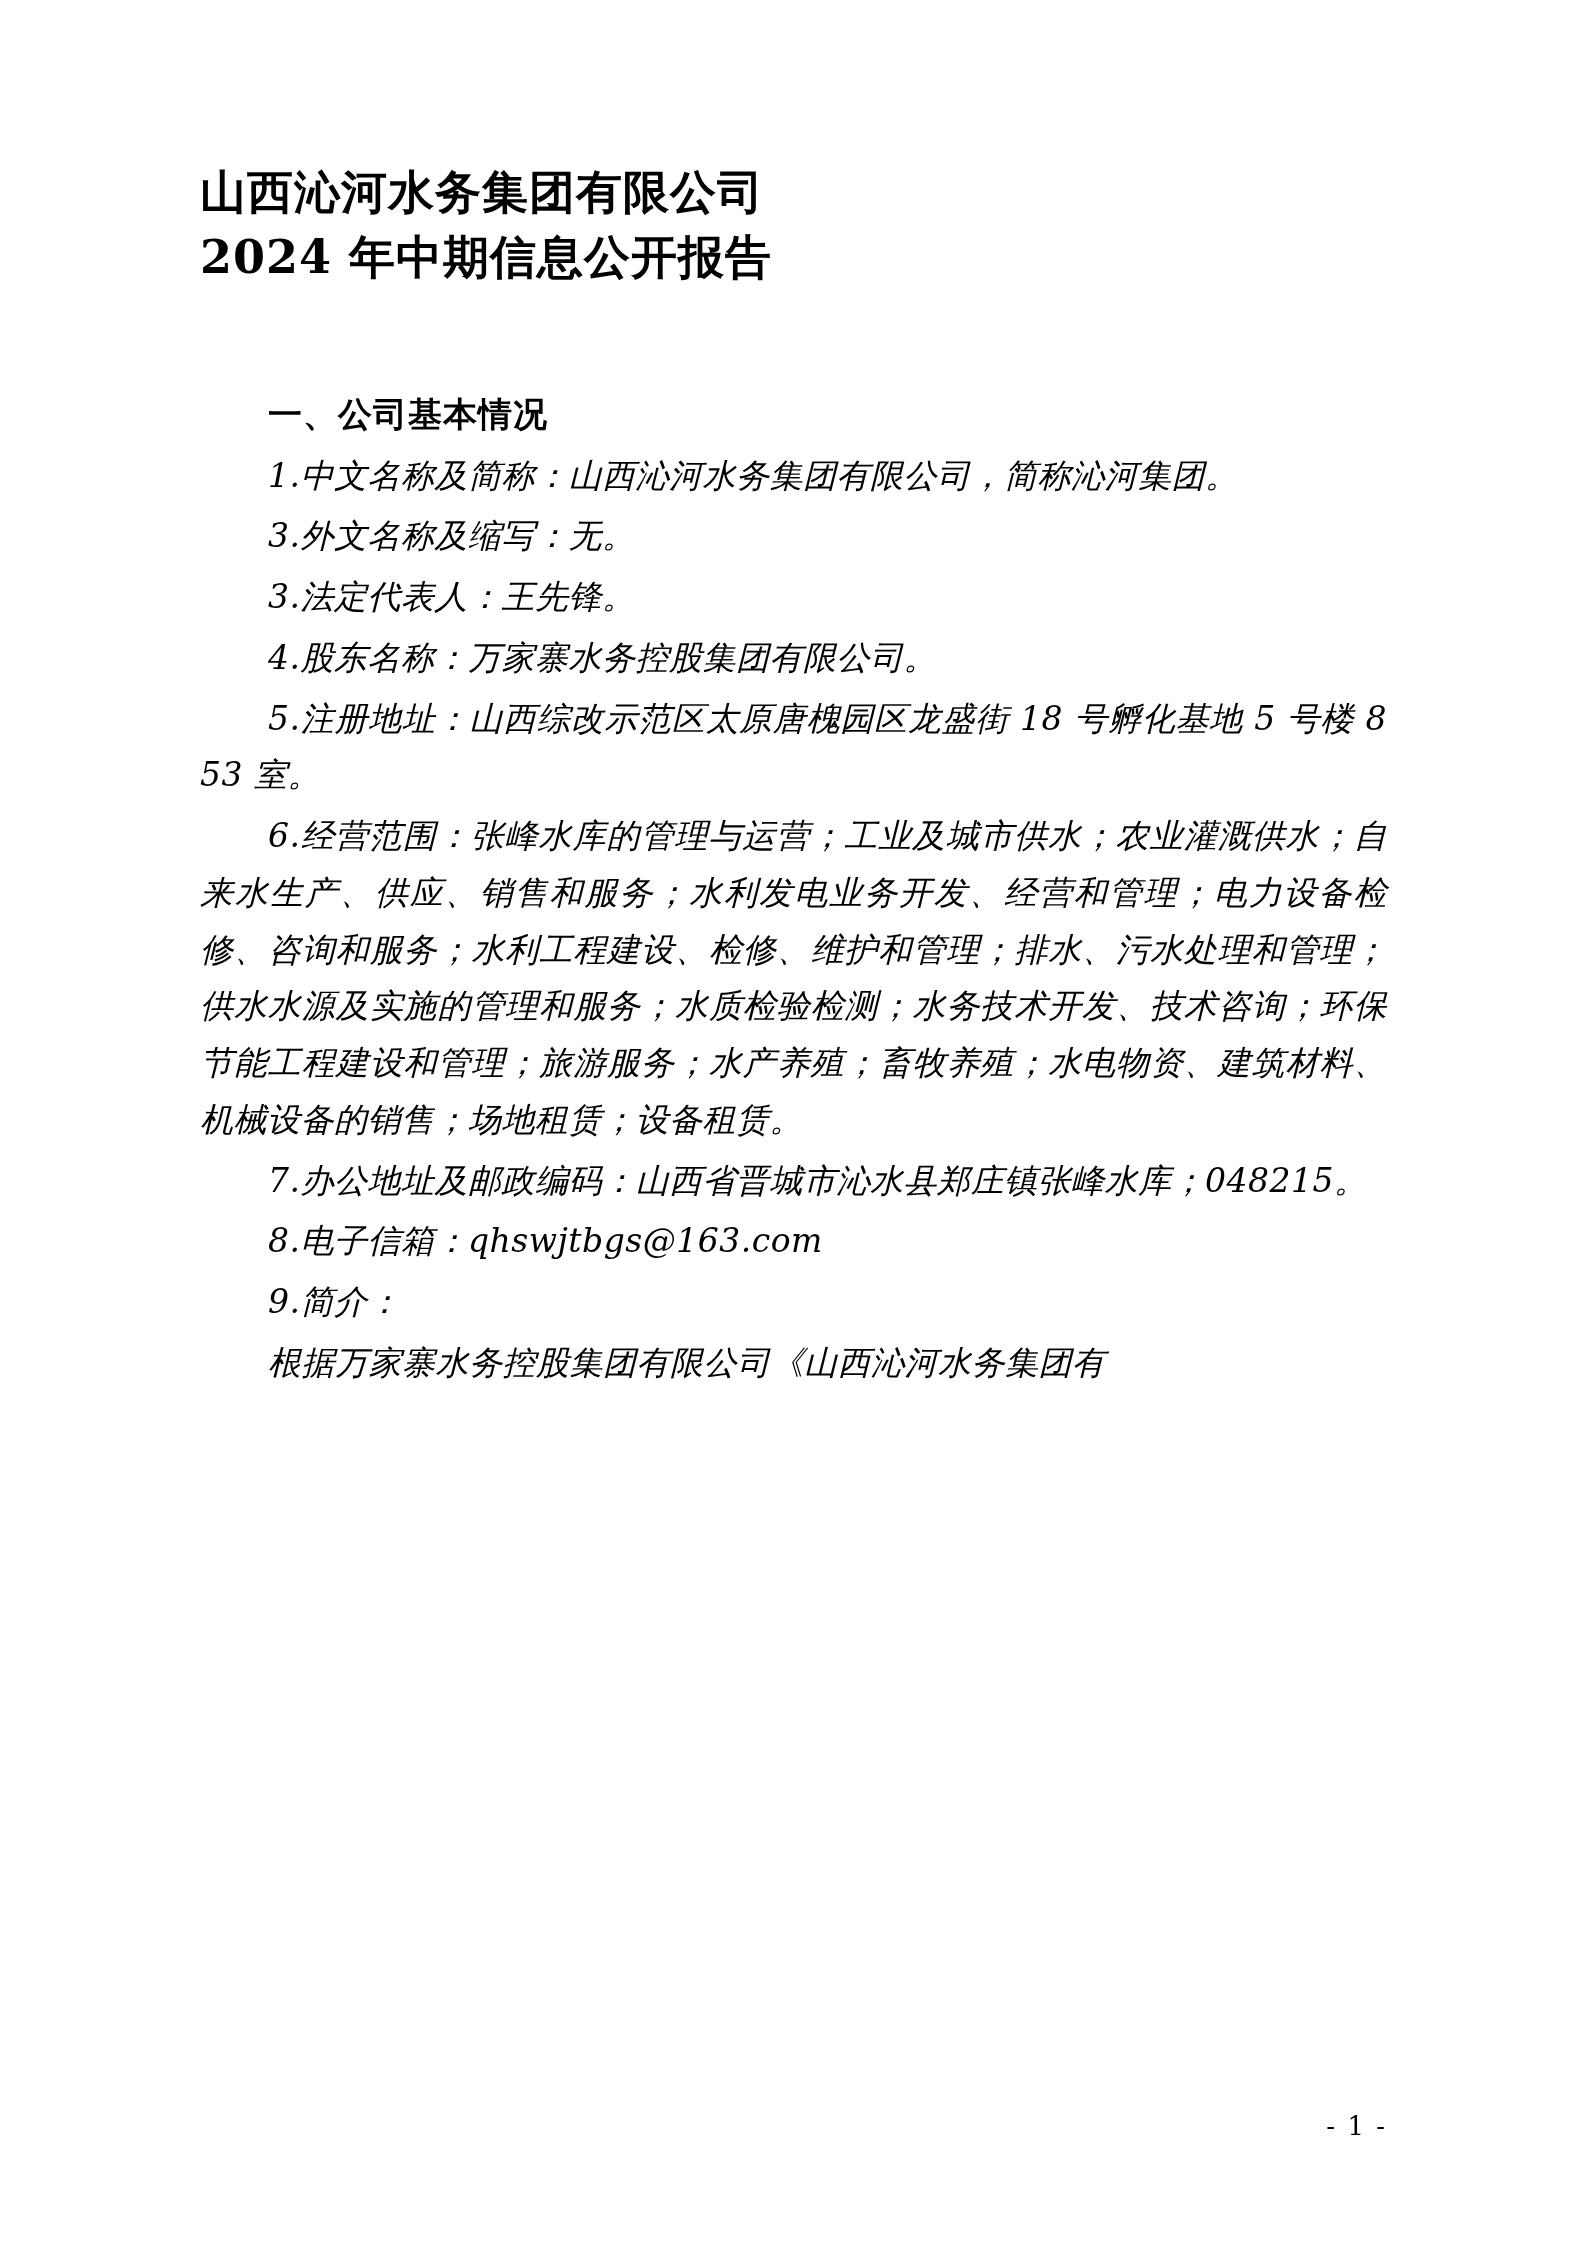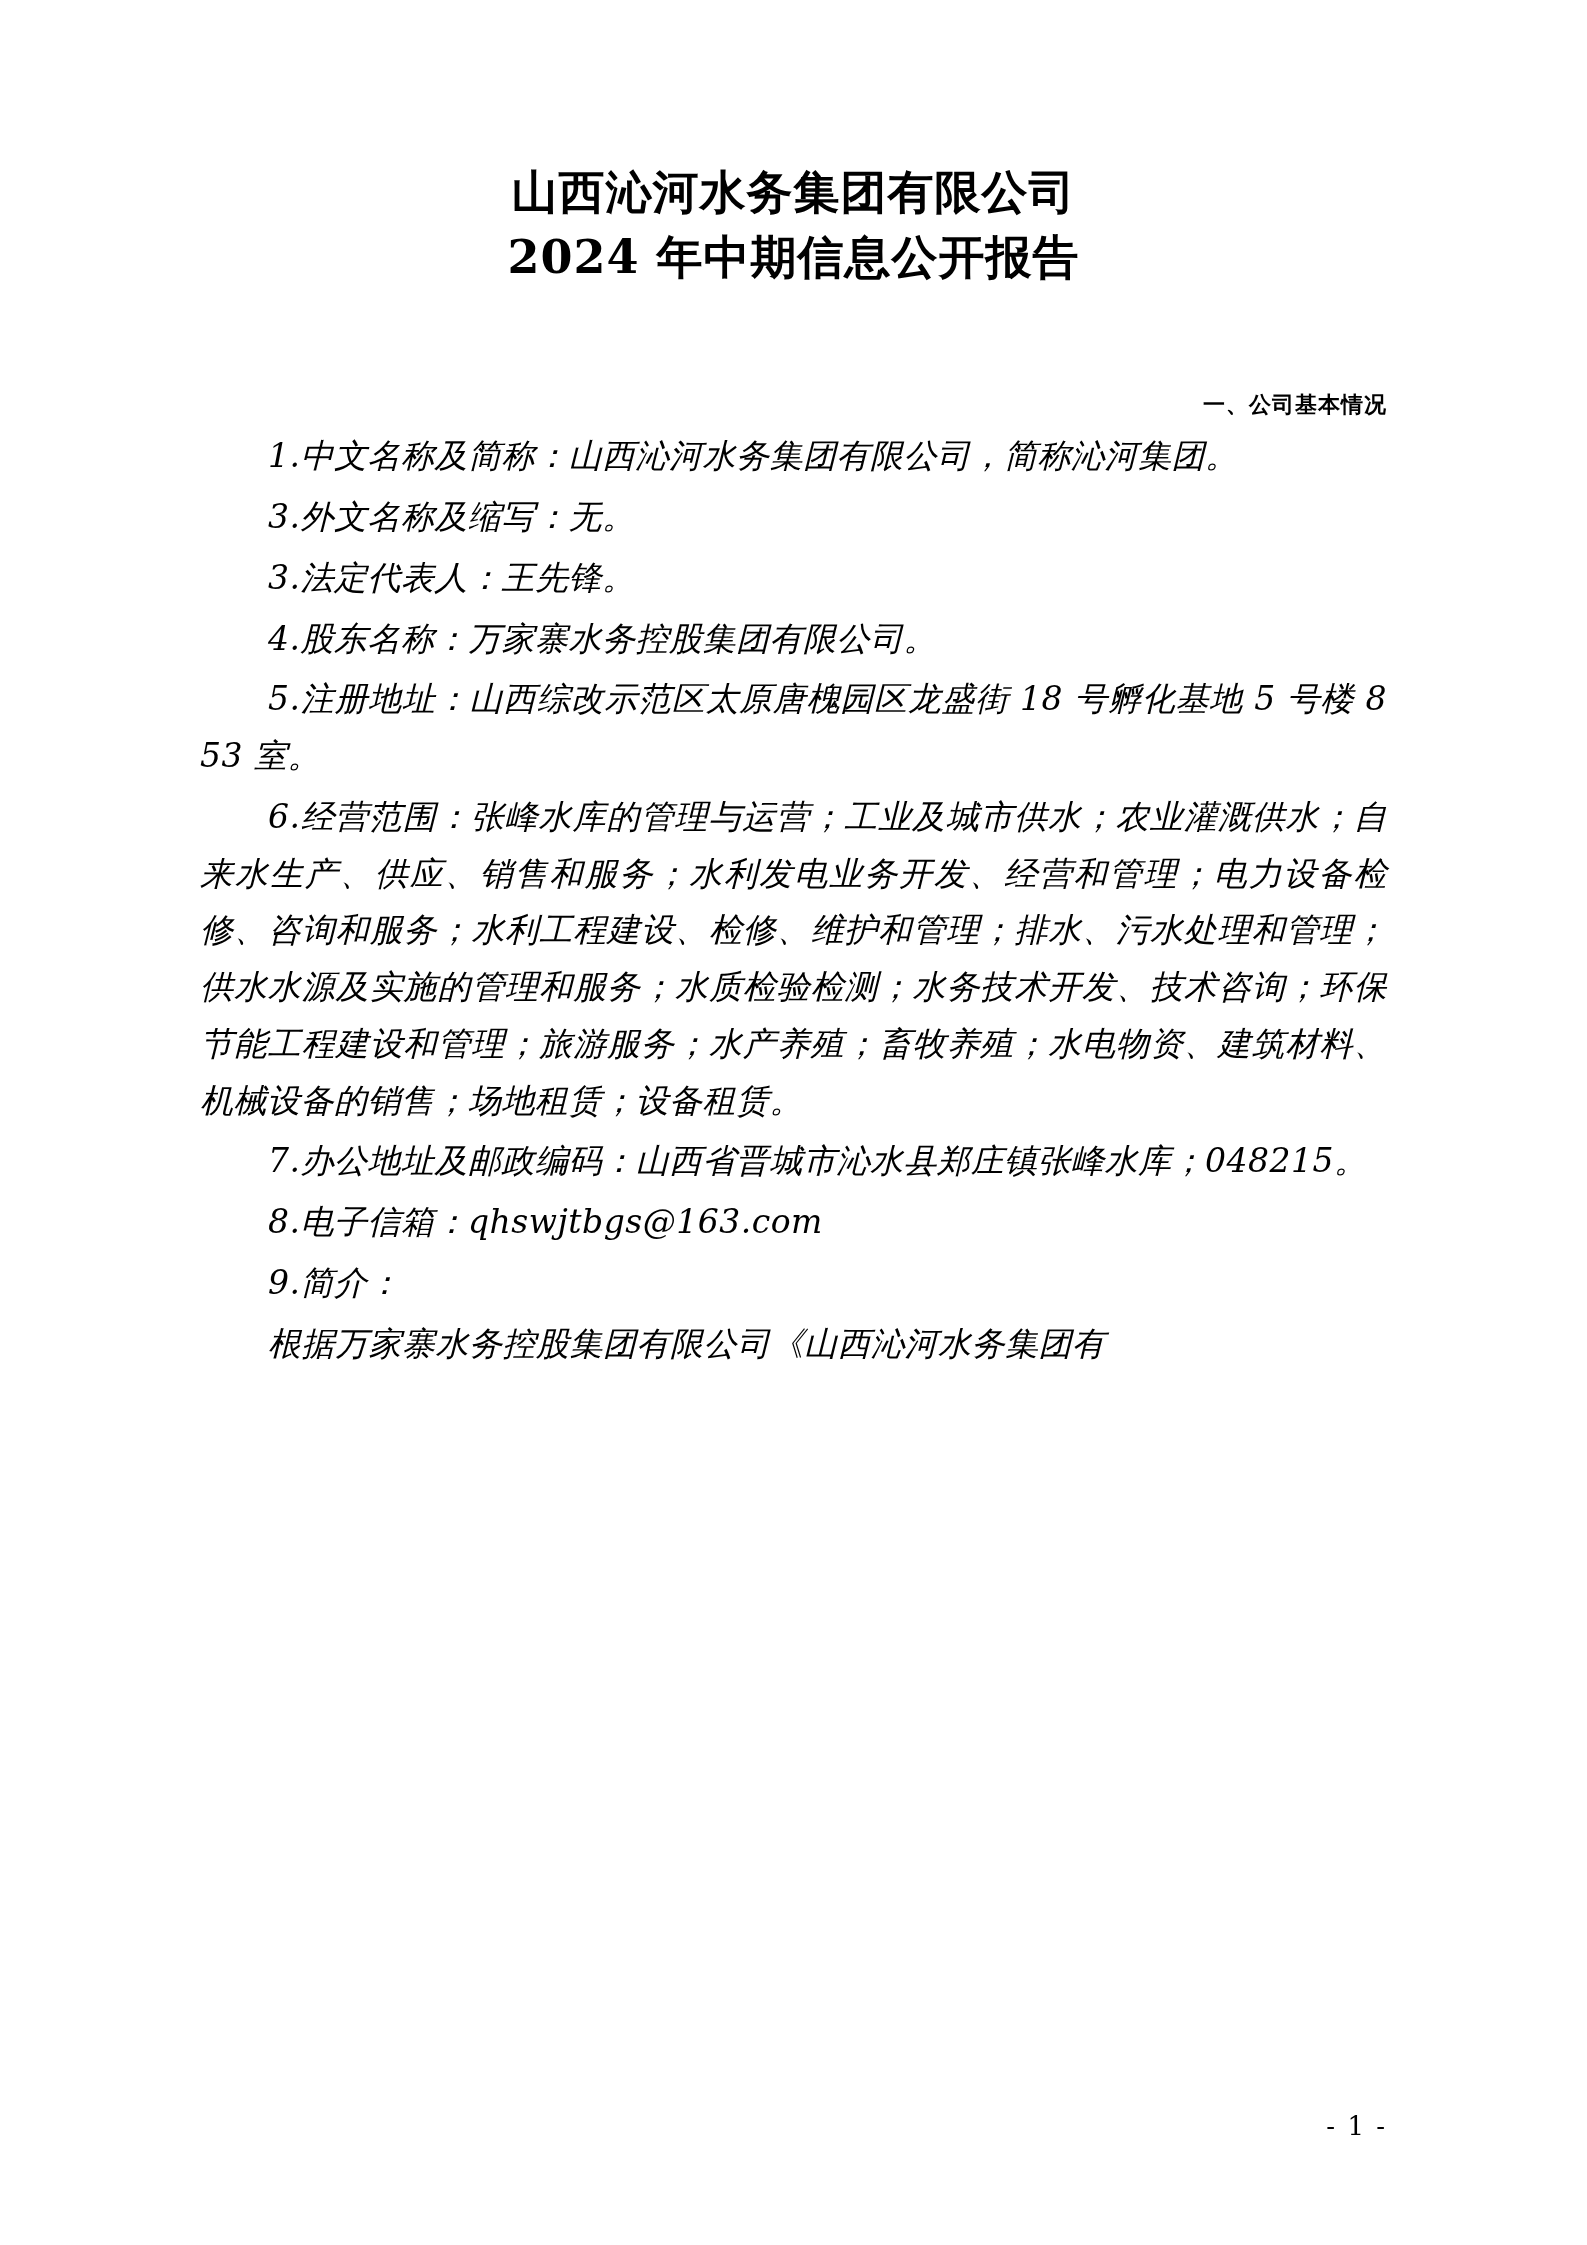--- a/index.html
+++ b/index.html
@@ -19,40 +19,38 @@
     position: relative;
     width: 1587px;
     height: 2245px;
     box-sizing: border-box;
     padding: 0;
   }
   .doc-body {
     padding: 160px 200px 0 200px;
   }
   .title-block {
-    text-align: center;
     margin-bottom: 96px;
   }
   .title-line {
     font-family: "DejaVu Serif", "Liberation Serif", serif;
     font-weight: bold;
     font-size: 46px;
     line-height: 1.42;
     letter-spacing: 1px;
     color: #000;
   }
   .section-heading {
     font-family: "DejaVu Serif", "Liberation Serif", serif;
     font-weight: bold;
-    font-size: 22px;
+    font-size: 34px;
     line-height: 1.62;
     margin: 0 0 6px 0;
     text-indent: 68px;
     letter-spacing: 1px;
-    text-align: right;
   }
   .para {
     font-family: "DejaVu Serif", "Liberation Serif", serif;
     font-size: 33px;
     line-height: 1.72;
     margin: 0 0 4px 0;
     text-indent: 68px;
     text-align: justify;
     text-justify: inter-ideograph;
     letter-spacing: 0.5px;

